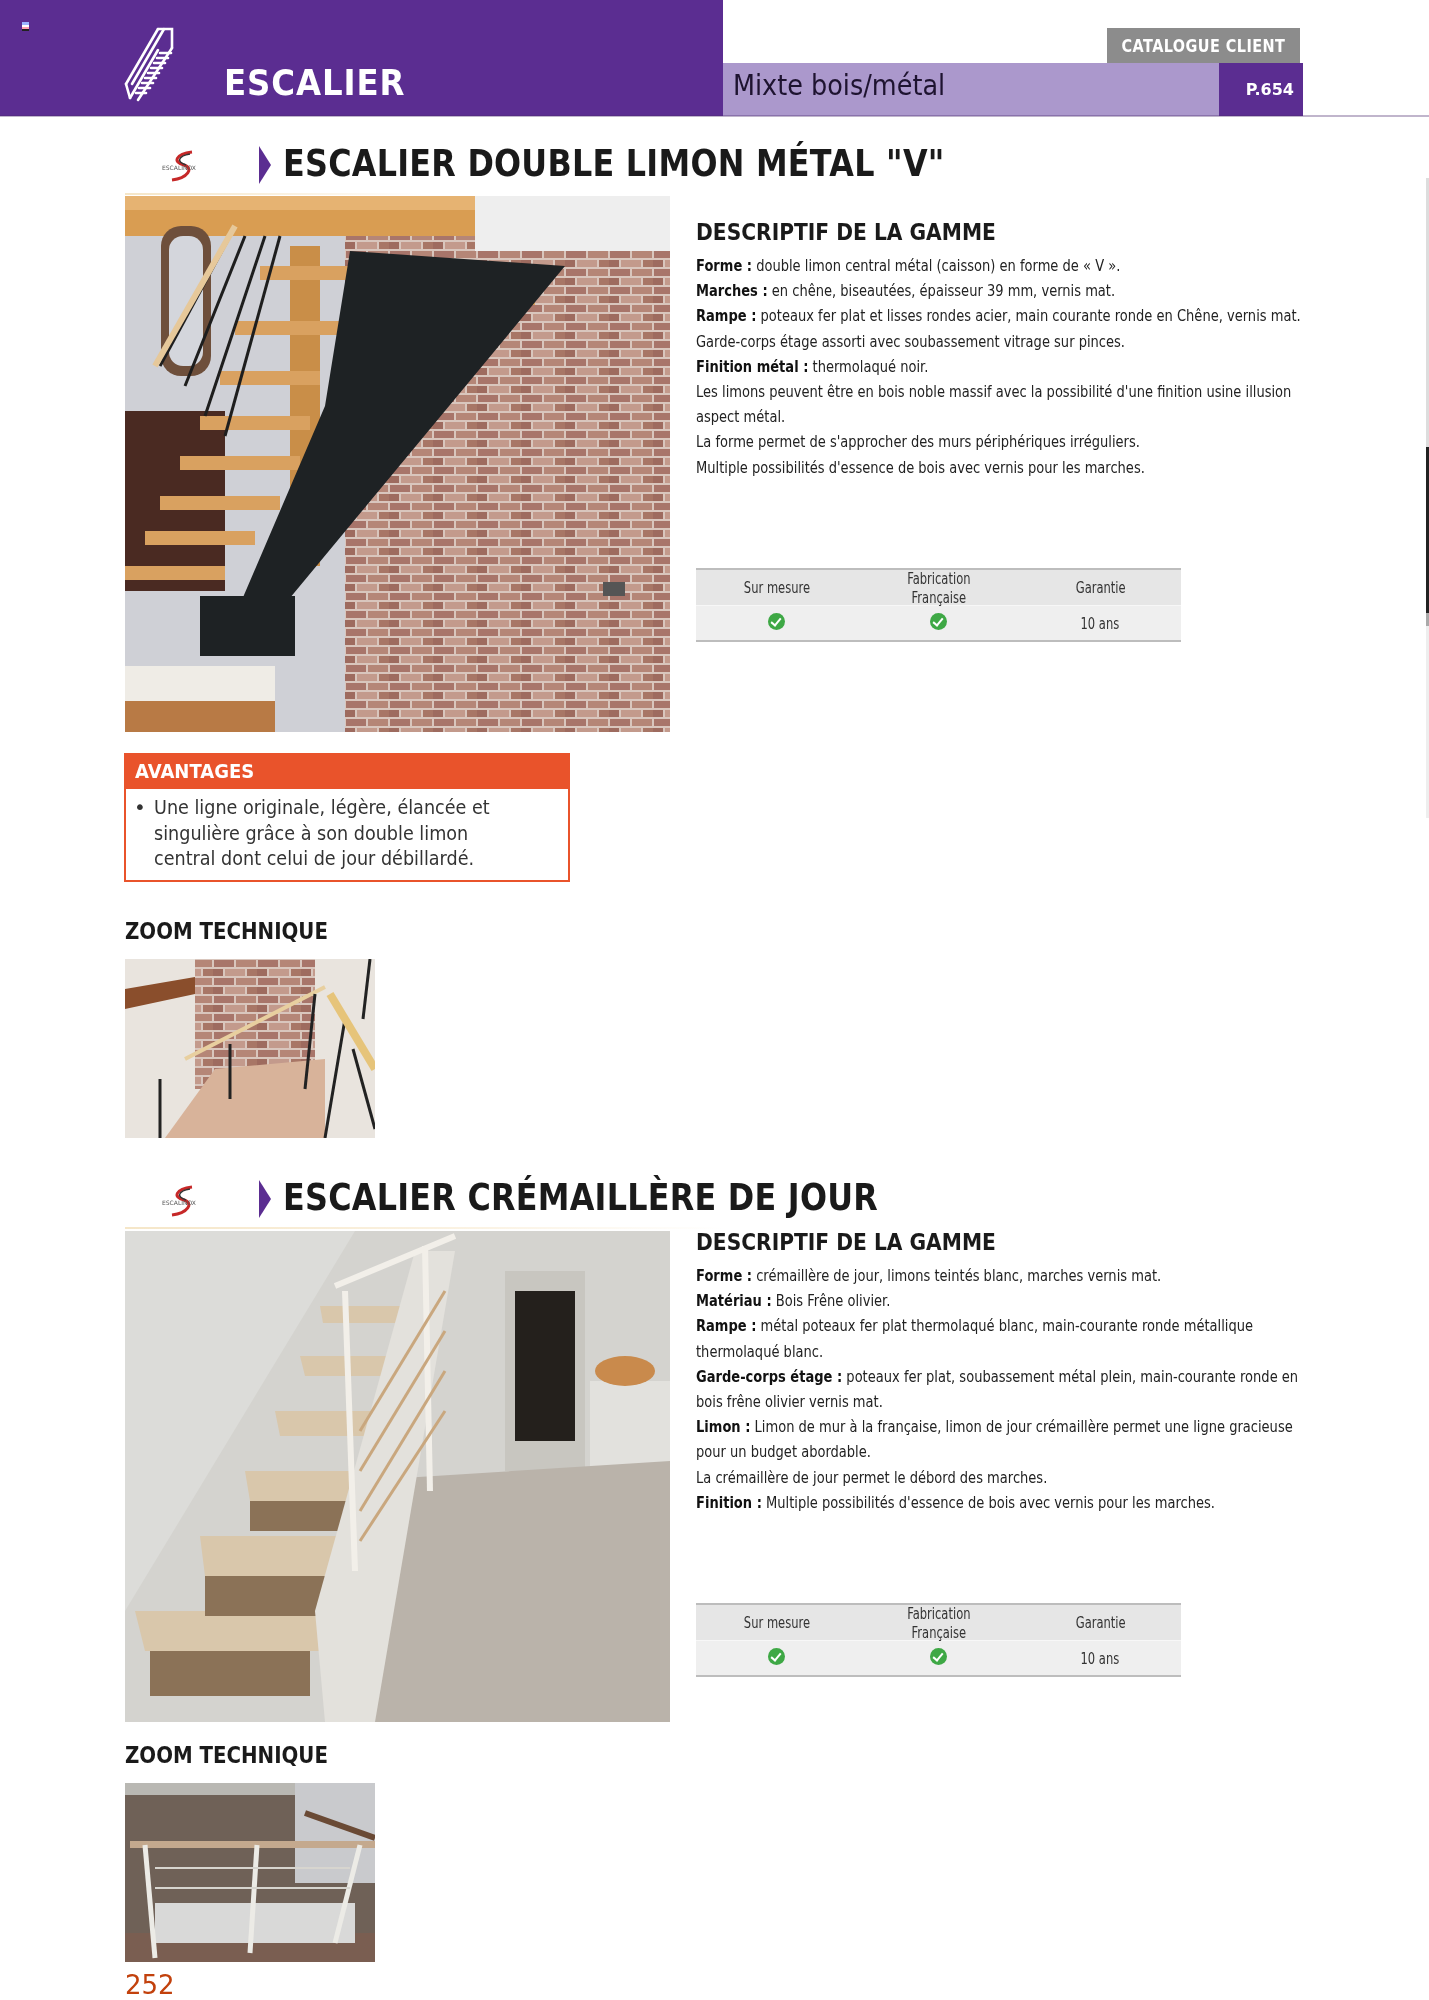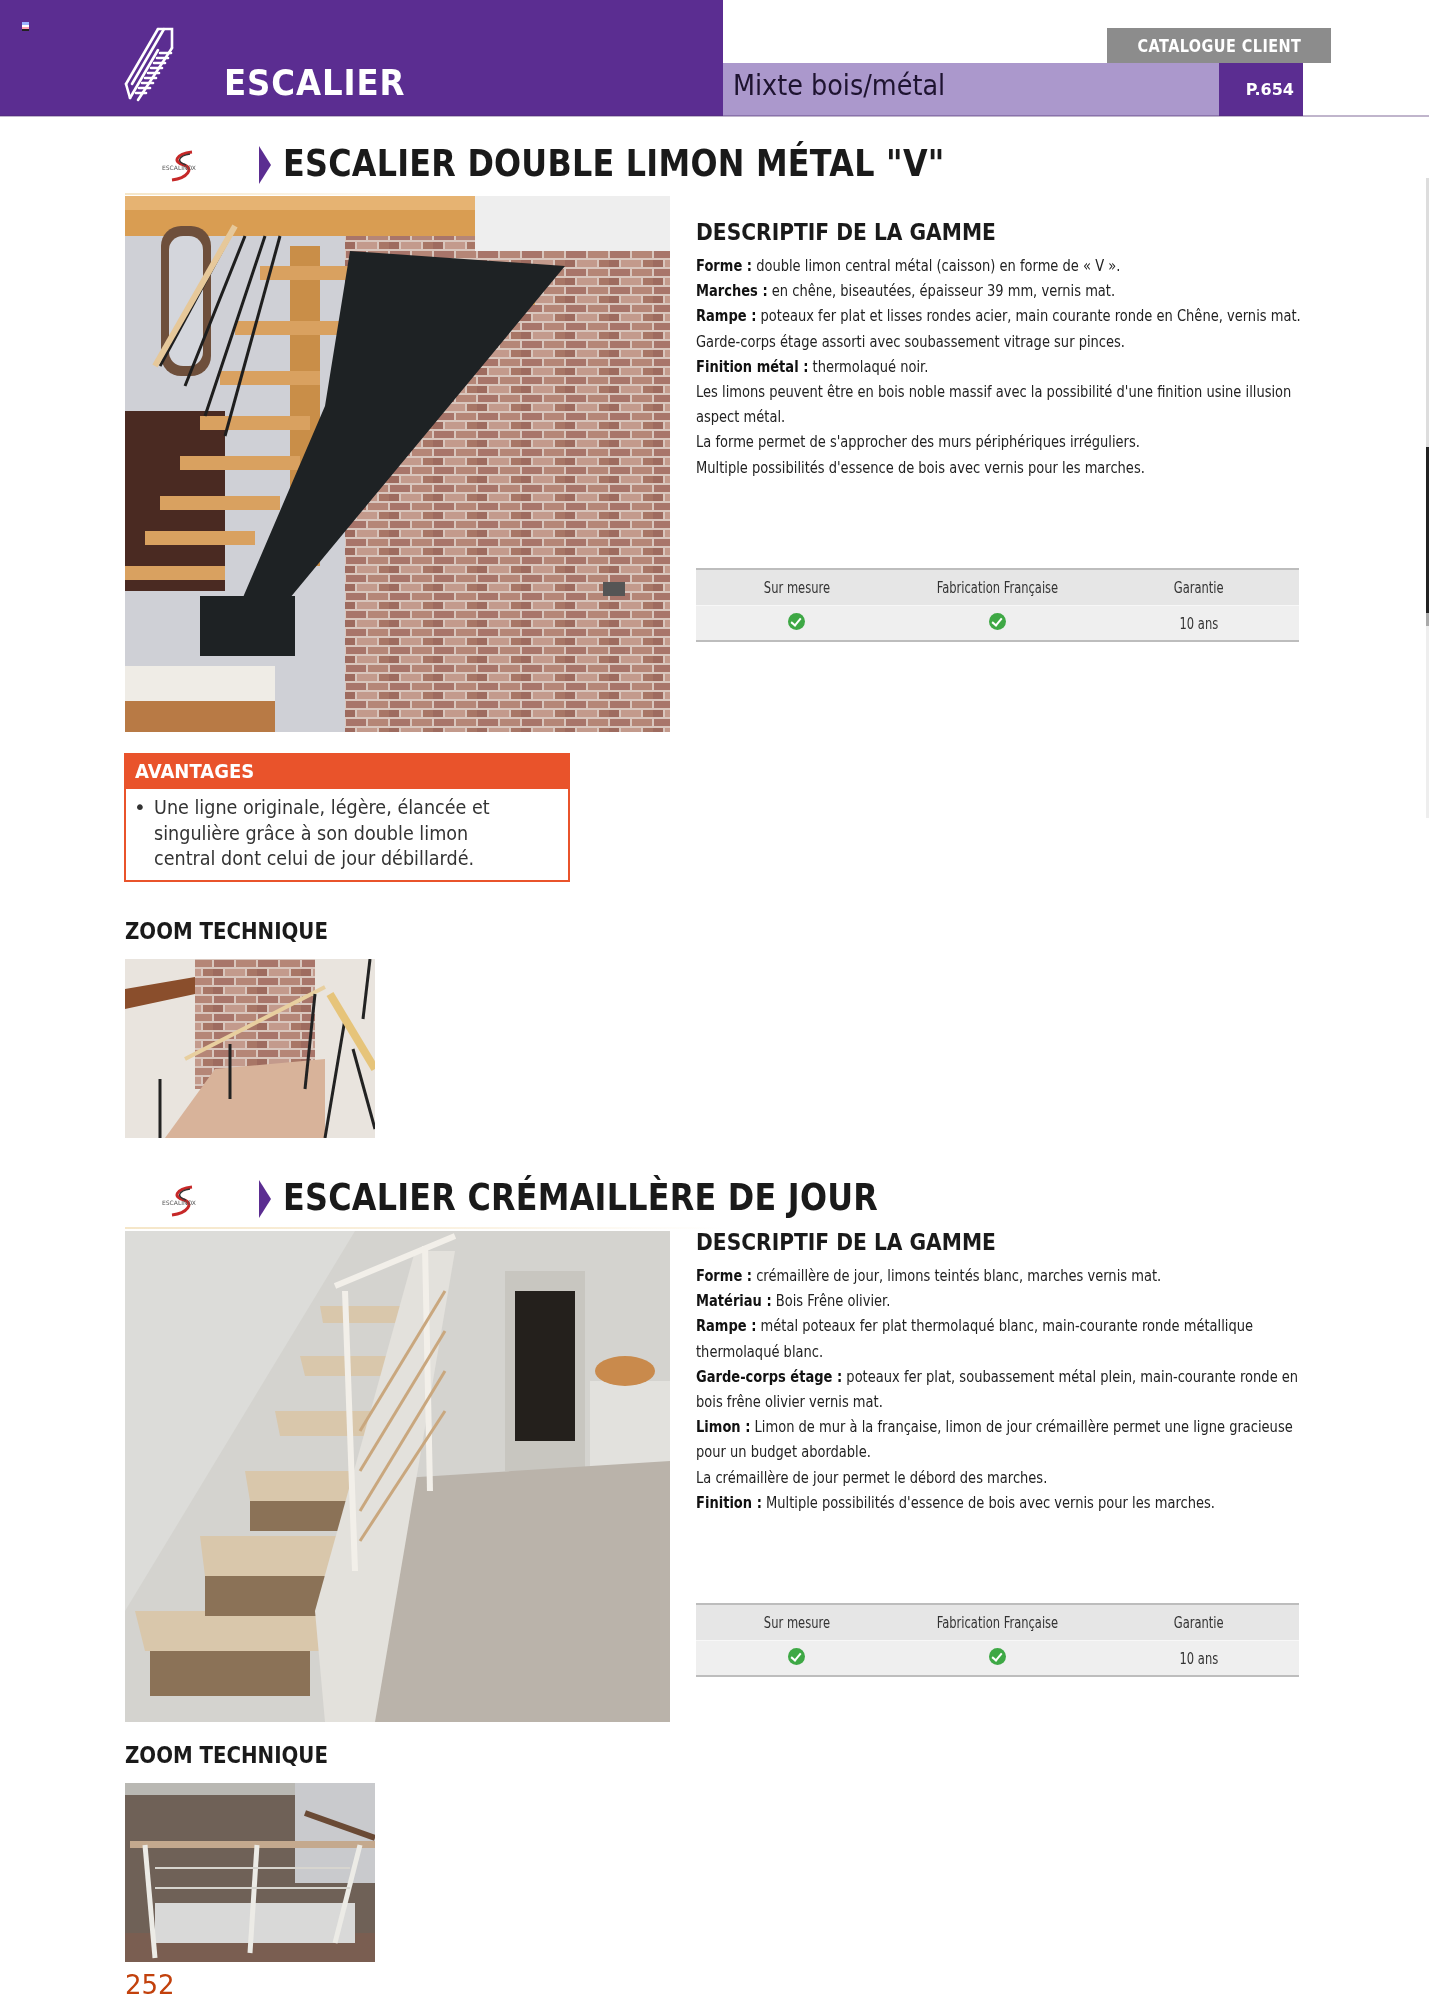--- a/index.html
+++ b/index.html
@@ -7,21 +7,21 @@
   body { position: relative; font-family: "Liberation Sans", sans-serif; color: #1a1a1a; }
 
   
   .hdr-left { position: absolute; left: 0; top: 0; width: 723px; height: 116px; background: #5b2d91; }
   .hdr-dot { position: absolute; left: 22px; top: 22px; width: 7px; height: 9px;
     background: linear-gradient(#9bb4ff 0 30%, #fff 30% 55%, #ff9fb0 55% 75%, #222 75%); }
   .stair-icon { position: absolute; left: 124px; top: 26px; width: 56px; height: 76px; }
   .hdr-title { position: absolute; left: 224px; top: 62px; font-size: 36px; font-weight: bold; color: #fff; letter-spacing: 1px;
     font-family: "DejaVu Sans", sans-serif; transform: scaleX(0.9); transform-origin: left; }
   .hdr-line { position: absolute; left: 0; top: 115px; width: 1429px; height: 2px; background: #4b2a6e; opacity: .35; }
-  .cat-badge { position: absolute; left: 1107px; top: 28px; width: 224px; height: 35px; background: #8c8c8c;
+  .cat-badge { position: absolute; left: 1107px; top: 28px; width: 193px; height: 35px; background: #8c8c8c;
     color: #fff; font-size: 17px; font-weight: bold; display:flex; align-items:center; justify-content:center; letter-spacing: .5px;
     font-family: "DejaVu Sans", sans-serif; }
   .cat-badge span { transform: scaleX(0.85); display:inline-block; }
   .sub-bar { position: absolute; left: 723px; top: 63px; width: 496px; height: 53px; background: #ab98cc; }
   .sub-label { position: absolute; left: 733px; top: 68px; font-size: 29px; color: #1e1330; font-family: "DejaVu Sans", sans-serif;
     transform: scaleX(0.88); transform-origin: left; }
   .page-badge { position: absolute; left: 1219px; top: 63px; width: 84px; height: 53px; background: #5b2d91; color: #fff;
     font-size: 16px; font-weight: bold; display:flex; align-items:center; justify-content:flex-end; padding-right: 9px;
     font-family: "DejaVu Sans", sans-serif; }
 
@@ -37,21 +37,21 @@
   .photo { position: absolute; overflow: hidden; }
 
   
   .desc-head { position: absolute; font-size: 23px; font-weight: bold; color: #1a1a1a; font-family: "DejaVu Sans", sans-serif;
     transform: scaleX(0.88); transform-origin: left; white-space: nowrap; }
   .desc-body { position: absolute; width: 610px; font-size: 15px; line-height: 25.2px; color: #222; font-family: "DejaVu Sans", sans-serif; }
   .desc-body p { transform: scaleX(0.87); transform-origin: left; width: 115%; }
   .desc-body b { font-weight: bold; color: #111; }
 
   
-  .feat { position: absolute; width: 603px; border-top: 2px solid #bdbdbd; border-bottom: 2px solid #bdbdbd; }
+  .feat { position: absolute; width: 485px; border-top: 2px solid #bdbdbd; border-bottom: 2px solid #bdbdbd; }
   .feat-row { display: flex; height: 35px; align-items: center; }
   .feat-row.h { background: #e6e6e6; }
   .feat-row.v { background: #efefef; border-top: 1px solid #f7f7f7; }
   .feat-cell { flex: 1; text-align: center; font-size: 16px; color: #333; font-family: "DejaVu Sans", sans-serif; }
   .feat-cell span { display:inline-block; transform: scaleX(0.72); }
   .check { display:inline-block; width: 17px; height: 17px; border-radius: 50%; background: #3ea845; position: relative; }
   .check::after { content:""; position:absolute; left:5px; top:3px; width:4px; height:8px; border-right: 2.5px solid #fff; border-bottom: 2.5px solid #fff; transform: rotate(40deg); }
 
   
   .adv { position: absolute; left: 124px; top: 753px; width: 446px; border: 2px solid #e9532b; border-top: none; }

